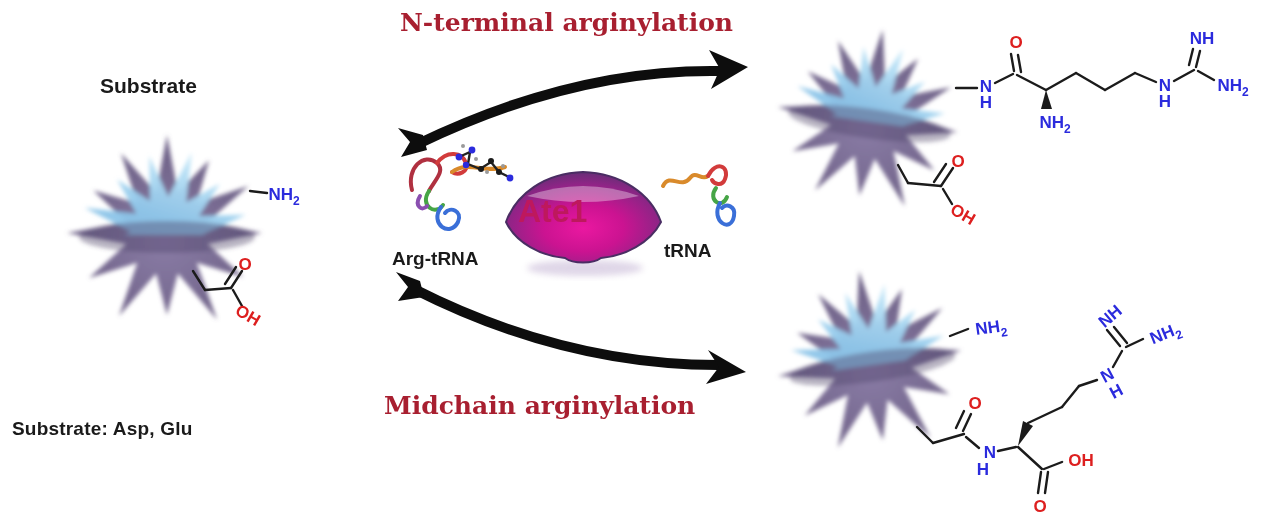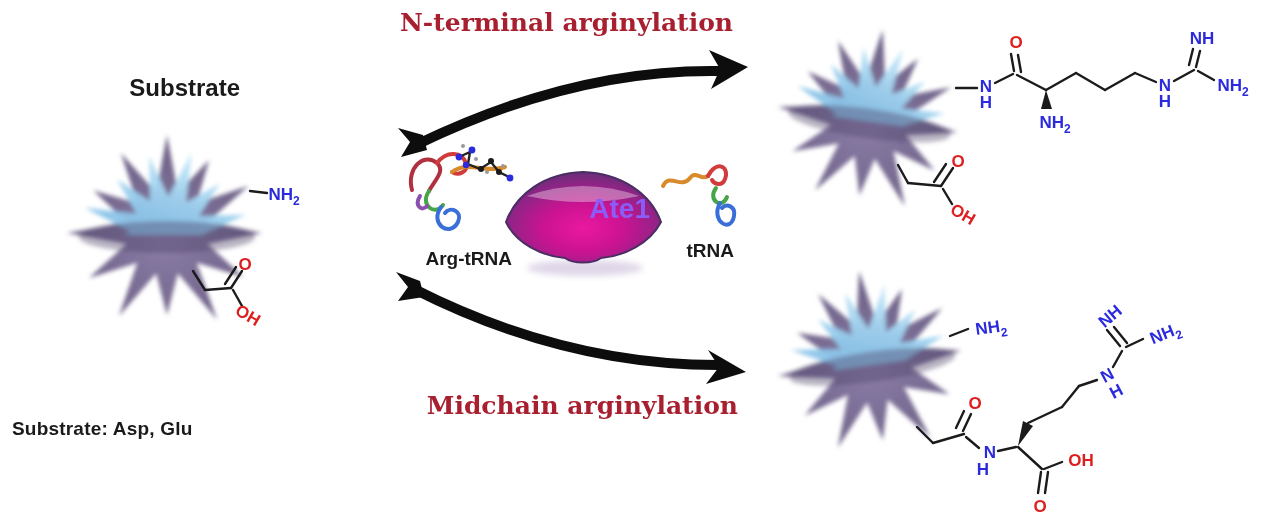--- a/index.html
+++ b/index.html
@@ -1,26 +1,26 @@
 <!DOCTYPE html>
 <html><head>
 <meta charset="utf-8">
 <style>
   html,body{margin:0;padding:0;background:#ffffff}
   .stage{position:relative;width:1267px;height:521px;background:#fff;overflow:hidden;
          font-family:"Liberation Sans",sans-serif}
   .stage>svg{position:absolute;left:0;top:0}
   .lbl{position:absolute;color:#1a1a1a;font-weight:bold;white-space:nowrap}
-  .center{text-align:right}
+  .center{text-align:left}
   .title{font-family:"DejaVu Serif",serif;font-size:25px;font-weight:bold;color:#a81f30}
-  .big{font-size:24px}
+  .big{font-size:21px}
   .med{font-size:19px}
   .note{font-size:19px;letter-spacing:.2px}
   .note sub{font-size:13px}
-  .ate1{font-size:28px;color:#8b5cf6}
+  .ate1{font-size:32px;color:#be185d}
   
   .bond{stroke:#1b1b1b;stroke-width:2.4;stroke-linecap:round;fill:none}
   .atom{text-anchor:middle;font-family:"Liberation Sans",sans-serif;font-weight:bold;font-size:17px}
   .aB{fill:#2b2bdd}
   .aR{fill:#dd1f1f}
   .sub{font-size:12px}
   .arrow{stroke:#0d0d0d;stroke-width:10;fill:none}
   .arrfill{fill:#0d0d0d;stroke:none}
   .ribbon{fill:none;stroke-width:4;stroke-linecap:round}
 </style>
@@ -205,21 +205,21 @@
     <line class="bond" x1="1120" y1="346" x2="1107" y2="330"></line>
     <line class="bond" x1="1127" y1="343" x2="1114" y2="327"></line>
     <text class="atom aB" x="1110" y="322" transform="rotate(-40 1110 316)">NH</text>
     <line class="bond" x1="1126" y1="347" x2="1143" y2="339"></line>
     <text class="atom aB" x="1165" y="339" transform="rotate(-22 1165 333)"><tspan>NH</tspan><tspan class="sub" dy="5">2</tspan></text>
   </g>
 </svg>
 
 <div class="lbl title center" style="left:400px;top:8px;width:330px">N-terminal arginylation</div>
 
-<div class="lbl title center" style="left:408px;top:391px;width:330px">Midchain arginylation</div>
+<div class="lbl title center" style="left:384px;top:391px;width:330px">Midchain arginylation</div>
 
 <div class="lbl big center" style="left:100px;top:74px;width:140px">Substrate</div>
 
 <div class="lbl med center" style="left:392px;top:248px;width:120px">Arg-tRNA</div>
 
 <div class="lbl ate1 center" style="left:518px;top:193px;width:132px">Ate1</div>
 
 <div class="lbl med center" style="left:664px;top:240px;width:70px">tRNA</div>
 
 

